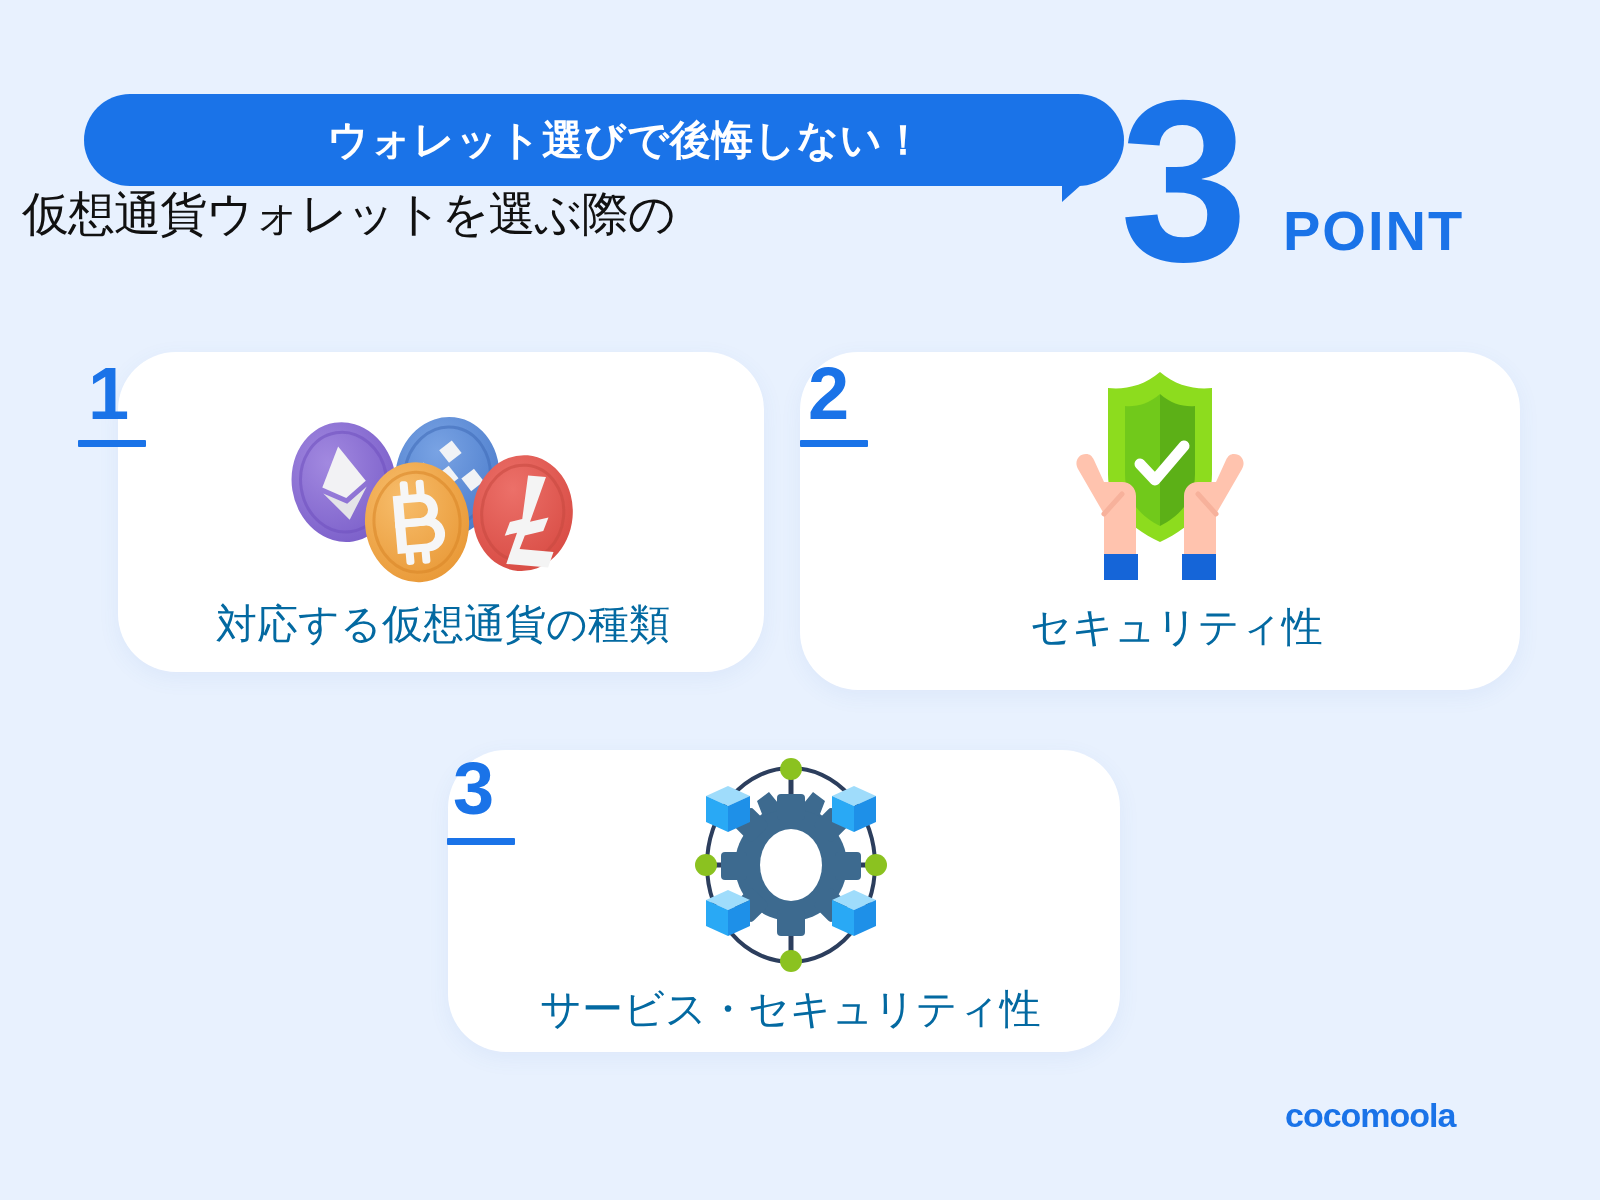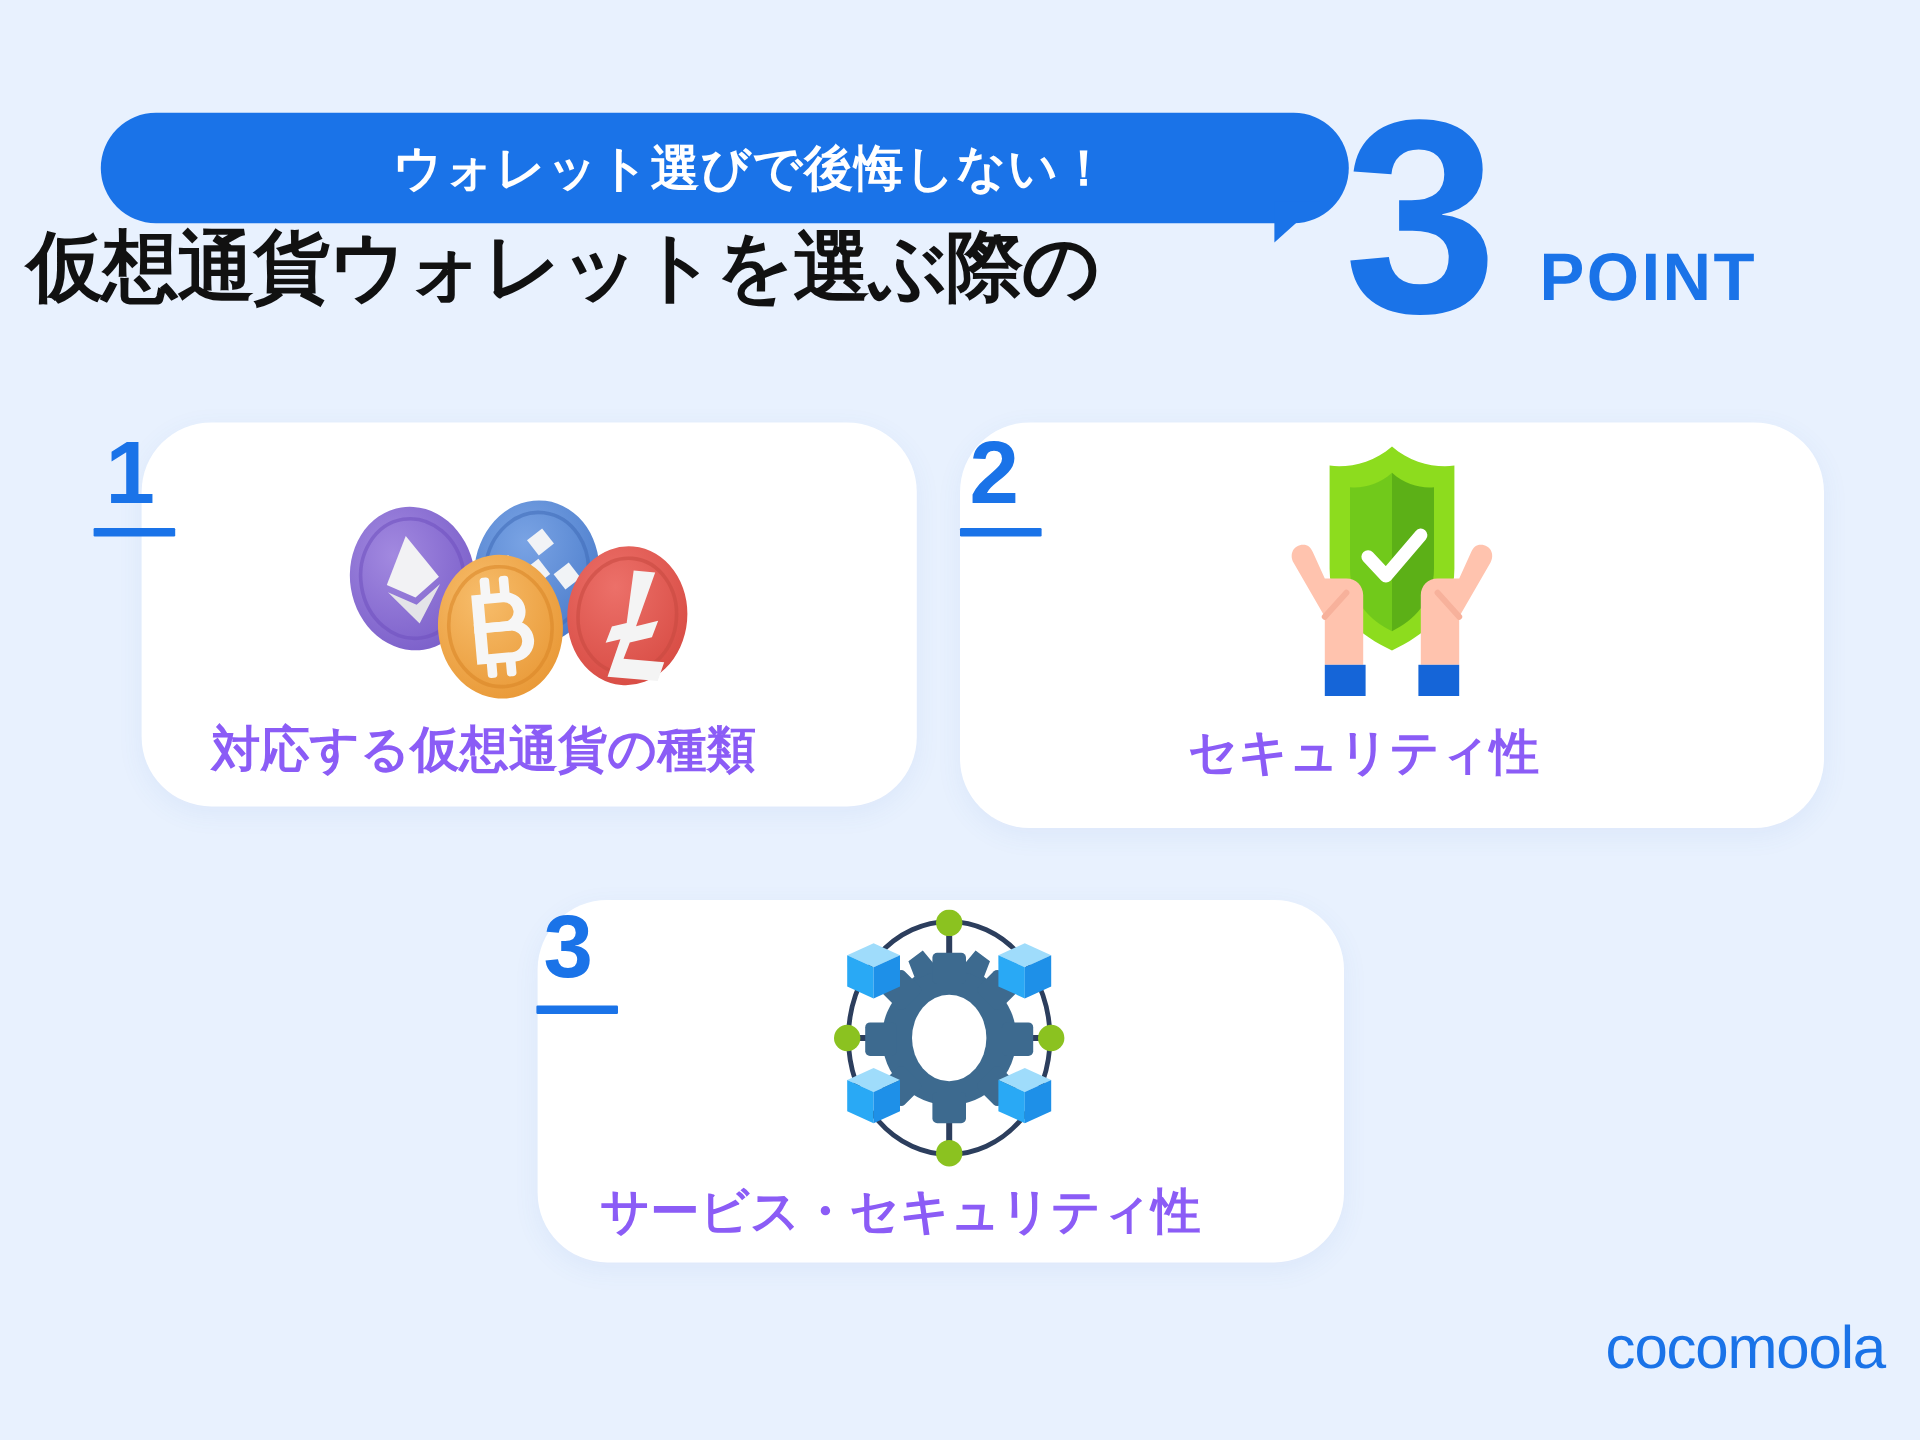--- a/index.html
+++ b/index.html
@@ -32,21 +32,21 @@
   .bubble-tail{
     position:absolute;left:1062px;top:168px;
     width:0;height:0;
     border-left:0 solid transparent;
     border-top:34px solid #1a73e8;
     border-right:38px solid transparent;
   }
 
   .headline{
     position:absolute;left:22px;top:190px;
-    font-size:64px;font-weight:bold;color:#111111;
+    font-size:47px;font-weight:normal;color:#111111;
     letter-spacing:-1px;white-space:nowrap;
     line-height:1;
   }
   .big-three{
     position:absolute;left:1120px;top:66px;
     font-size:230px;font-weight:bold;color:#1a73e8;
     line-height:1;letter-spacing:-6px;
   }
   .point-word{
     position:absolute;left:1283px;top:203px;
@@ -76,36 +76,36 @@
   }
   #num1{left:88px;top:357px;}
   #rule1{left:78px;top:440px;width:68px;}
   #num2{left:808px;top:357px;}
   #rule2{left:800px;top:440px;width:68px;}
   #num3{left:453px;top:752px;}
   #rule3{left:447px;top:838px;width:68px;}
 
   .card-label{
     position:absolute;
-    font-size:41px;font-weight:bold;color:#8b5cf6;
-    white-space:nowrap;line-height:1;
+    font-size:41px;font-weight:normal;color:#0369a1;
+    white-space:nowrap;line-height:1;margin-left:40px;
   }
   #label1{left:176px;top:604px;}
   #label2{left:990px;top:607px;}
   #label3{left:500px;top:989px;}
 
   .art{position:absolute;}
   #art1{left:265px;top:405px;width:330px;height:185px;}
   #art2{left:1060px;top:368px;width:200px;height:220px;}
   #art3{left:676px;top:758px;width:230px;height:215px;}
 
   
   .logo{
-    position:absolute;left:1338px;top:1098px;
-    font-size:50px;font-weight:normal;color:#1a73e8;
+    position:absolute;left:1285px;top:1098px;
+    font-size:34px;font-weight:bold;color:#1a73e8;
     letter-spacing:-1px;line-height:1;
   }
 </style>
 </head>
 <body>
 
 <div class="stage">
 
   <div class="bubble">
     <span class="bubble-text">ウォレット選びで後悔しない！</span>

